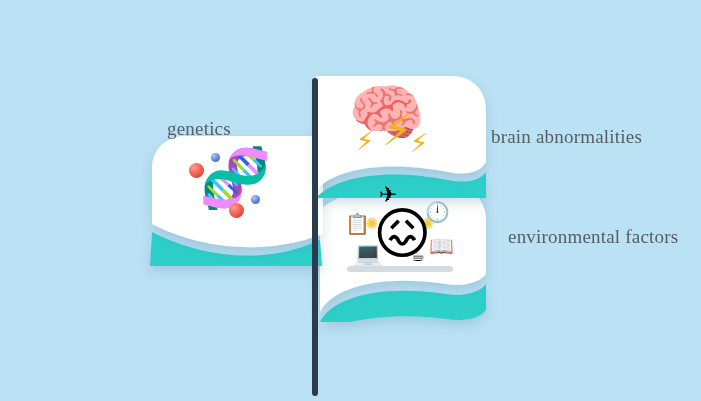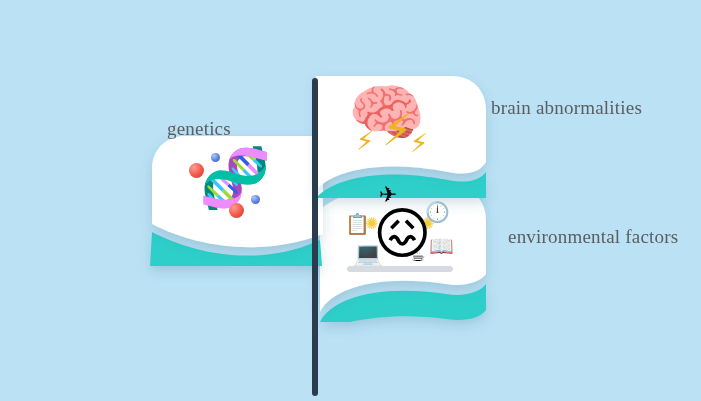--- a/index.html
+++ b/index.html
@@ -81,21 +81,21 @@
   .label{
     position:absolute;
     color:#5b5d60;
     font-family:"Liberation Serif", serif;
     font-size:19px;
     letter-spacing:.2px;
     white-space:nowrap;
     z-index:50;
   }
   .label-genetics{left:167px;top:106px;margin-top:12px;}
-  .label-brain{left:491px;top:97px;}
+  .label-brain{left:491px;top:126px;}
   .label-env{left:491px;top:226px;margin-left:17px;}
 </style>
 </head>
 <body>
 
 <div id="stage">
 
   <div class="leaf leaf-left">
     <svg width="175" height="130" viewBox="0 0 175 130" xmlns="http://www.w3.org/2000/svg">
       <defs>

